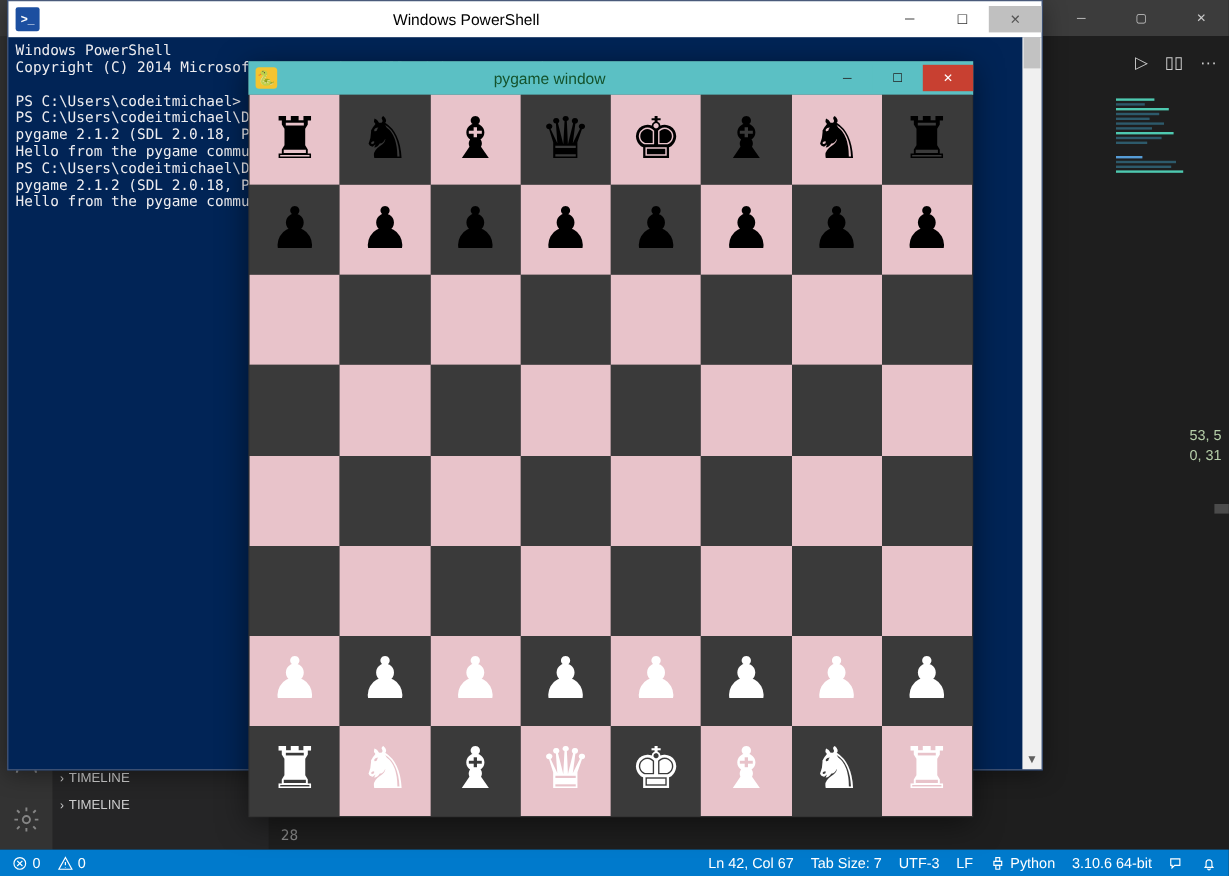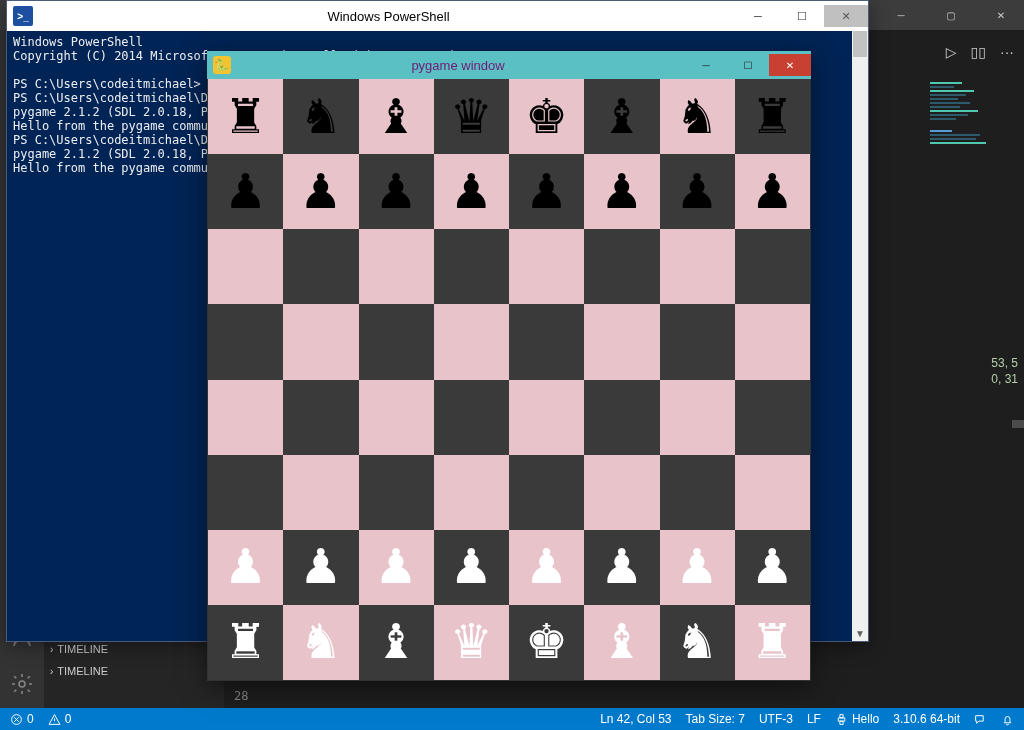--- a/index.html
+++ b/index.html
@@ -38,21 +38,21 @@
 .ps-body{position:absolute;top:30px;left:0;right:16px;bottom:0;padding:4px 6px;color:#eeedf0;font-family:"Lucida Console",Consolas,monospace;font-size:12px;line-height:14px;white-space:pre;overflow:hidden;}
 .ps-scroll{position:absolute;top:30px;right:0;bottom:0;width:16px;background:#f0f0f0;}
 .ps-scroll .thumb{position:absolute;top:0;left:1px;right:1px;height:26px;background:#c2c2c2;}
 .ps-scroll .arrow{position:absolute;left:0;right:0;height:16px;display:flex;align-items:center;justify-content:center;color:#606060;font-size:10px;}
 .ps-scroll .arrow.up{top:0;} .ps-scroll .arrow.down{bottom:0;}
 
 
 .pg-window{position:absolute;left:207px;top:51px;width:604px;height:630px;background:#333;box-shadow:0 6px 24px rgba(0,0,0,0.5);}
 .pg-title{height:28px;background:#5bc0c4;display:flex;align-items:center;padding-left:6px;}
 .pg-title .snake{width:18px;height:18px;background:#f4c430;border-radius:3px;display:flex;align-items:center;justify-content:center;font-size:12px;}
-.pg-title .t{flex:1;text-align:center;color:#701a75;font-size:13px;}
+.pg-title .t{flex:1;text-align:center;color:#14532d;font-size:13px;}
 .pg-title .btns{display:flex;}
 .pg-title .b{width:42px;height:22px;display:flex;align-items:center;justify-content:center;font-size:10px;}
 .pg-title .b.min,.pg-title .b.max{background:#5bc0c4;color:#222;}
 .pg-title .b.close{background:#c84031;color:#fff;}
 
 .board{position:absolute;top:28px;left:1px;right:1px;bottom:1px;display:grid;grid-template-columns:repeat(8,1fr);grid-template-rows:repeat(8,1fr);}
 .sq{position:relative;display:flex;align-items:center;justify-content:center;}
 .sq.l{background:#e8c3ca;}
 .sq.d{background:#3a3a3a;}
 .piece{font-size:48px;line-height:1;user-select:none;}
@@ -136,30 +136,30 @@
       </span>
       <span class="item">
         <svg viewBox="0 0 24 24">
             <path d="M12 3L2 21h20L12 3z"></path>
             <path d="M12 10v5M12 18v.5"></path>
           </svg>
         <span>0</span>
       </span>
     </div>
     <div class="right">
-      <span class="item">Ln 42, Col 53</span>
+      <span class="item">Ln 42, Col 67</span>
       <span class="item">Tab Size: 7</span>
       <span class="item">UTF-3</span>
       <span class="item">LF</span>
       <span class="item">
         <svg viewBox="0 0 24 24">
             <path d="M9 3h6v6H9zM9 15h6v6H9z"></path>
             <path d="M6 9h12v6H6z"></path>
           </svg>
-        <span>Hello</span>
+        <span>Python</span>
       </span>
       <span class="item">3.10.6 64-bit</span>
       <span class="item">
         <svg viewBox="0 0 24 24">
             <path d="M3 5h14v10H9l-4 4V15H3z"></path>
           </svg>
       </span>
       <span class="item">
         <svg viewBox="0 0 24 24">
             <path d="M6 18h12l-1.5-2V11a4.5 4.5 0 00-9 0v5L6 18zM10 20a2 2 0 004 0"></path>

